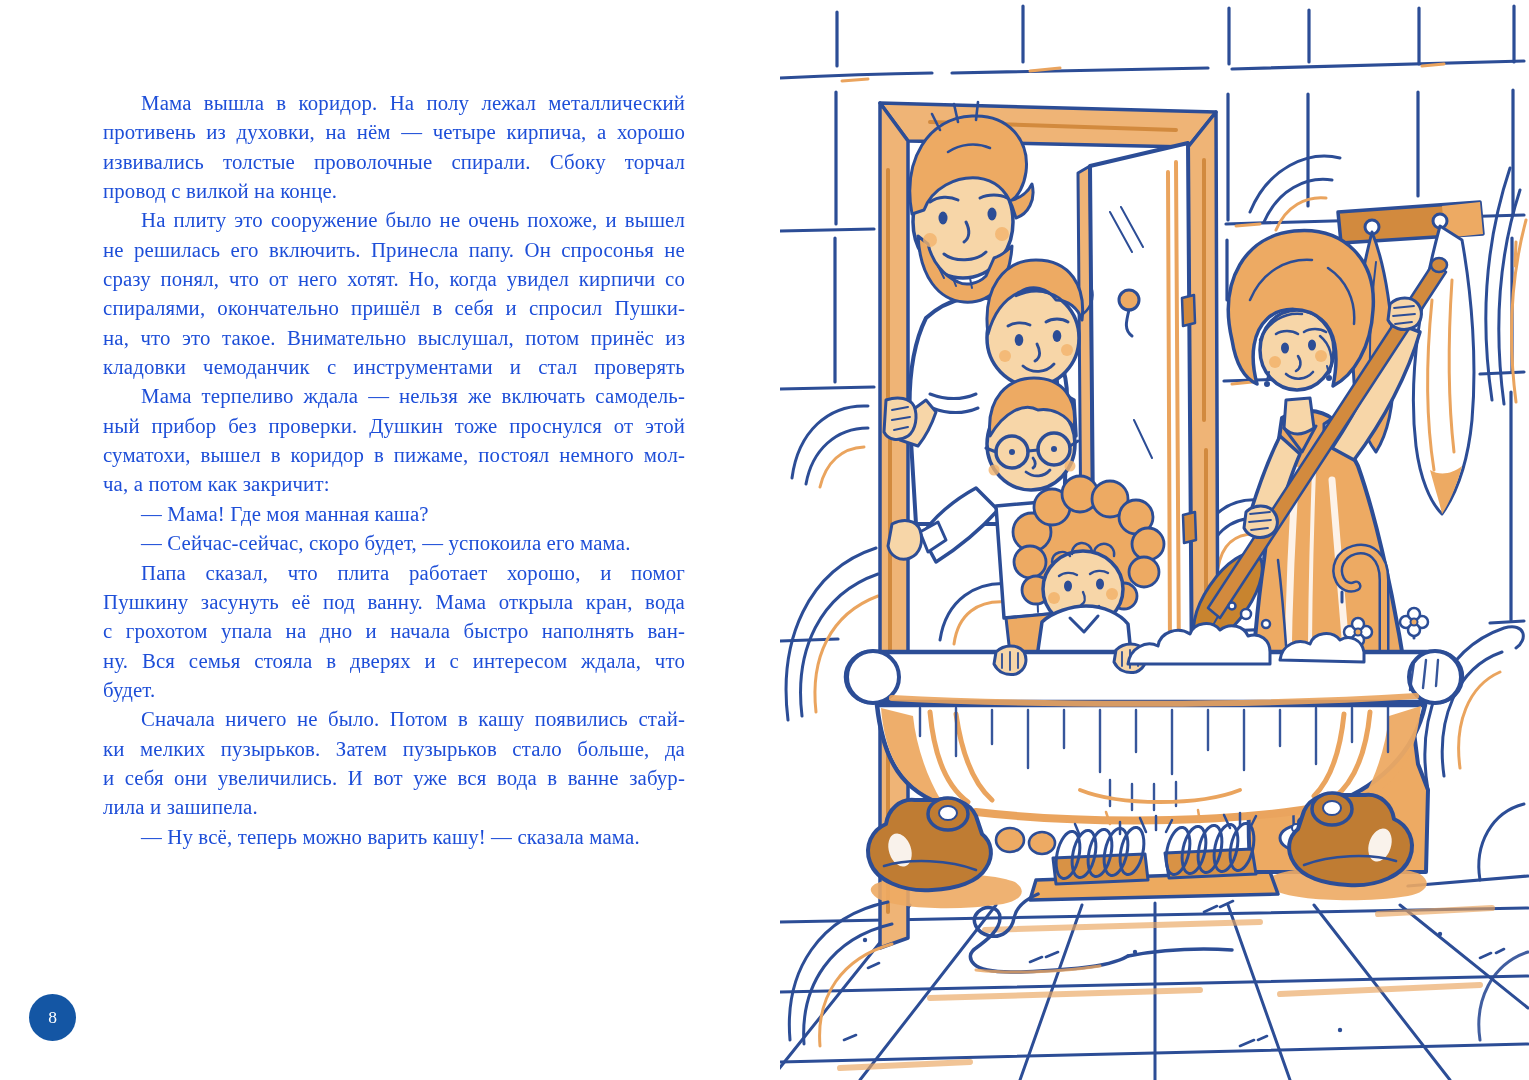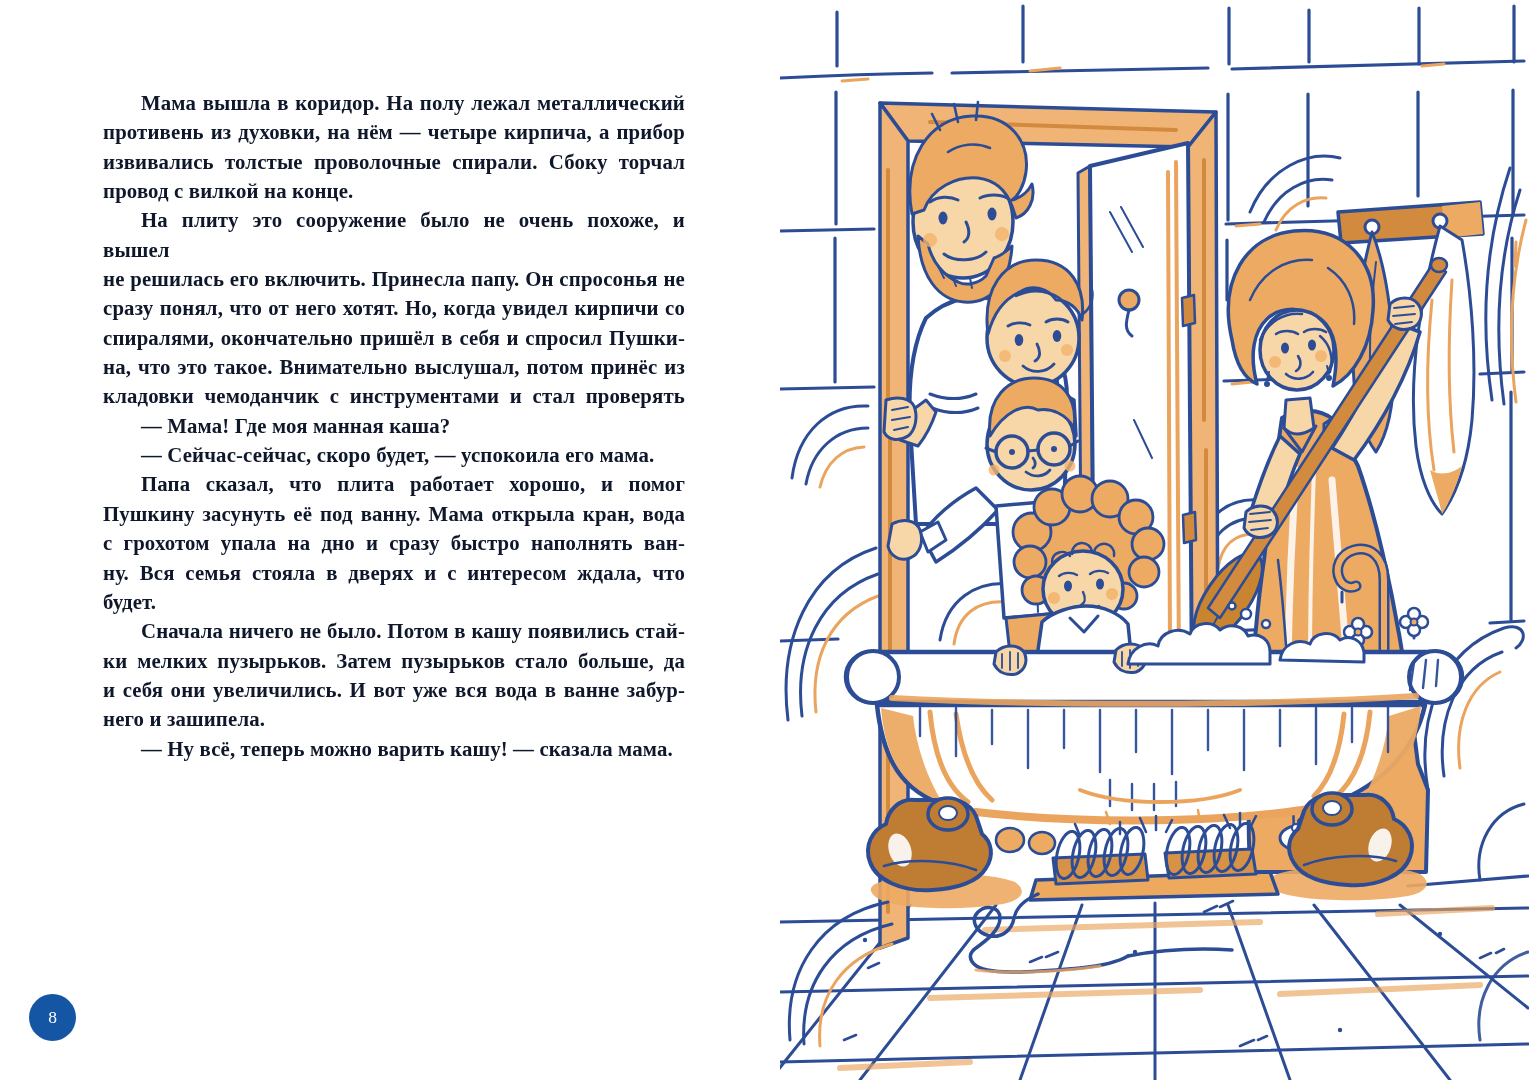--- a/index.html
+++ b/index.html
@@ -1,66 +1,72 @@
 <!DOCTYPE html>
 <html><head>
 <meta charset="utf-8">
 <style>
   html,body{margin:0;padding:0;background:#ffffff;}
   body{width:1529px;height:1080px;position:relative;overflow:hidden;
        font-family:"Liberation Serif",serif;}
   .text-column{position:absolute;left:103px;top:88px;width:582px;
-       color:#0f172a;font-size:20.8px;line-height:29.35px;letter-spacing:.15px;font-weight:bold;}
+       color:#1d4ed8;font-size:20.8px;line-height:29.35px;letter-spacing:.15px;}
   .para{margin:0;}
   .line{text-align:justify;text-align-last:justify;}
   .line.last{text-align-last:left;}
   .line.first{text-indent:38px;}
   .page-badge{position:absolute;left:29px;top:994px;width:47px;height:47px;
        border-radius:50%;background:#1456a4;color:#fff;
        display:flex;align-items:center;justify-content:center;
        font-size:17.5px;font-family:"Liberation Serif",serif;}
   .illustration{position:absolute;right:0;top:0;width:749px;height:1080px;}
   .illustration svg{display:block;width:100%;height:100%;}
 </style>
 </head>
 <body>
 
 <main class="text-column">
     <div class="para">
       <div class="line first">Мама вышла в коридор. На полу лежал металлический</div>
-      <div class="line">противень из духовки, на нём — четыре кирпича, а прибор</div>
+      <div class="line">противень из духовки, на нём — четыре кирпича, а хорошо</div>
       <div class="line">извивались толстые проволочные спирали. Сбоку торчал</div>
       <div class="line last">провод с вилкой на конце.</div>
     </div>
     <div class="para">
       <div class="line first">На плиту это сооружение было не очень похоже, и вышел</div>
       <div class="line">не решилась его включить. Принесла папу. Он спросонья не</div>
       <div class="line">сразу понял, что от него хотят. Но, когда увидел кирпичи со</div>
       <div class="line">спиралями, окончательно пришёл в себя и спросил Пушки-</div>
       <div class="line">на, что это такое. Внимательно выслушал, потом принёс из</div>
       <div class="line">кладовки чемоданчик с инструментами и стал проверять</div>
     </div>
     <div class="para">
+      <div class="line first">Мама терпеливо ждала — нельзя же включать самодель-</div>
+      <div class="line">ный прибор без проверки. Душкин тоже проснулся от этой</div>
+      <div class="line">суматохи, вышел в коридор в пижаме, постоял немного мол-</div>
+      <div class="line last">ча, а потом как закричит:</div>
+    </div>
+    <div class="para">
       <div class="line first last">— Мама! Где моя манная каша?</div>
     </div>
     <div class="para">
       <div class="line first last">— Сейчас-сейчас, скоро будет, — успокоила его мама.</div>
     </div>
     <div class="para">
       <div class="line first">Папа сказал, что плита работает хорошо, и помог</div>
       <div class="line">Пушкину засунуть её под ванну. Мама открыла кран, вода</div>
-      <div class="line">с грохотом упала на дно и сразу быстро наполнять ван-</div>
+      <div class="line">с грохотом упала на дно и начала быстро наполнять ван-</div>
       <div class="line">ну. Вся семья стояла в дверях и с интересом ждала, что</div>
       <div class="line last">будет.</div>
     </div>
     <div class="para">
       <div class="line first">Сначала ничего не было. Потом в кашу появились стай-</div>
       <div class="line">ки мелких пузырьков. Затем пузырьков стало больше, да</div>
       <div class="line">и себя они увеличились. И вот уже вся вода в ванне забур-</div>
-      <div class="line last">него и зашипела.</div>
+      <div class="line last">лила и зашипела.</div>
     </div>
     <div class="para">
       <div class="line first last">— Ну всё, теперь можно варить кашу! — сказала мама.</div>
     </div>
   </main>
 
 <div class="page-badge">
   <span>8</span>
 </div>
 

